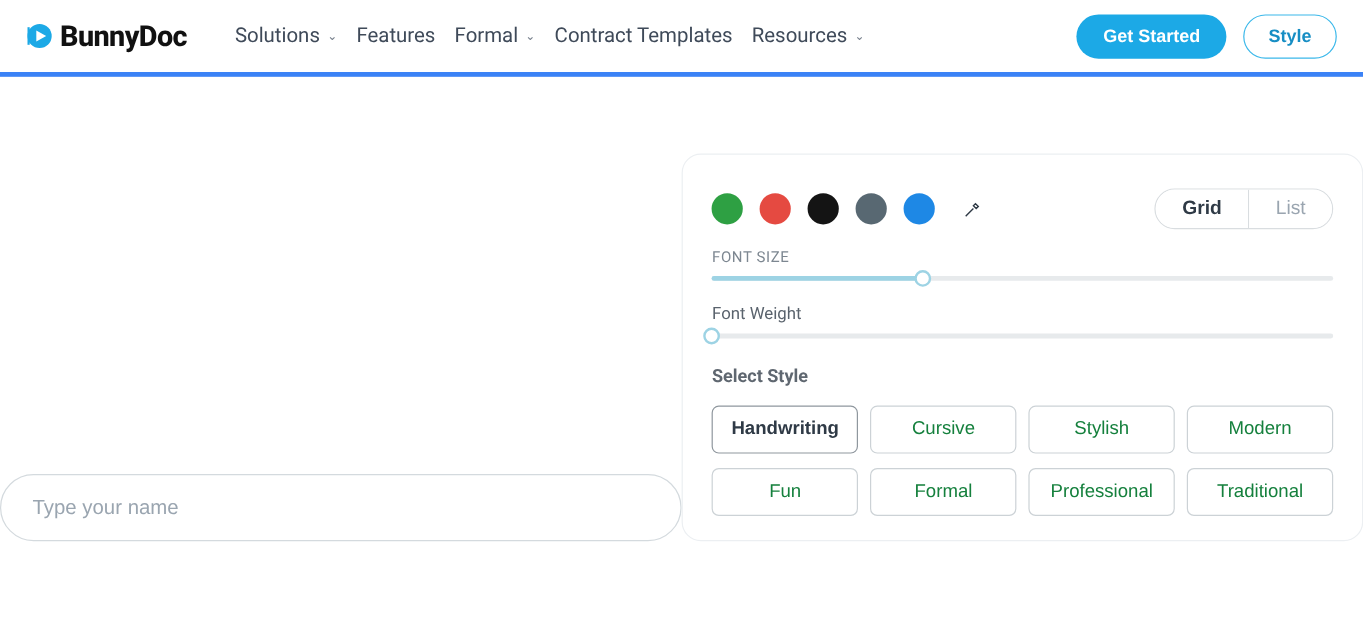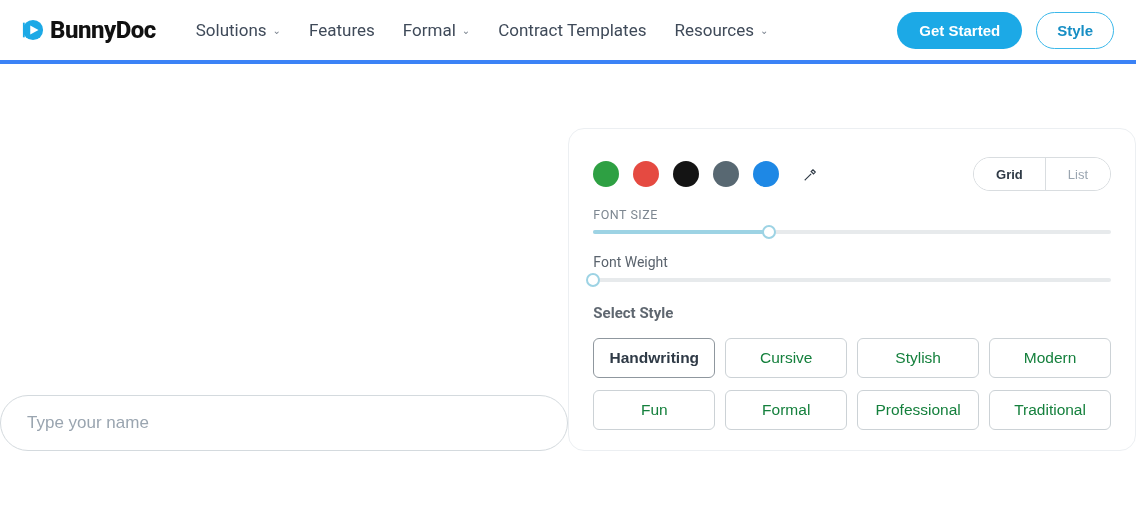--- a/index.html
+++ b/index.html
@@ -31,21 +31,21 @@
     width: 22px;
     height: 22px;
     position: relative;
     display:flex;
     align-items:center;
   }
   .logo svg { display:block; }
   .nav {
     display: flex;
     align-items: center;
-    gap: 28px;
+    gap: 16px;
     flex: 1;
   }
   .nav-item {
     font-size: 17px;
     color: #3f4a59;
     cursor: pointer;
     display: flex;
     align-items: center;
     gap: 6px;
   }
@@ -127,21 +127,21 @@
     display:flex;
     border:1px solid #d9dde0;
     border-radius: 18px;
     overflow:hidden;
     height: 34px;
   }
   .toggle button {
     border:none;
     background:#fff;
     padding: 0 22px;
-    font-size:13px;
+    font-size:16px;
     cursor:pointer;
   }
   .toggle button.active { color:#2f3a46; font-weight:600; }
   .toggle button:not(.active){ color:#9aa5b0; }
   .toggle button:first-child { border-right:1px solid #d9dde0; }
   .label-small {
     font-size: 12.5px;
     letter-spacing: 0.5px;
     color:#7d8791;
     margin-bottom: 8px;

